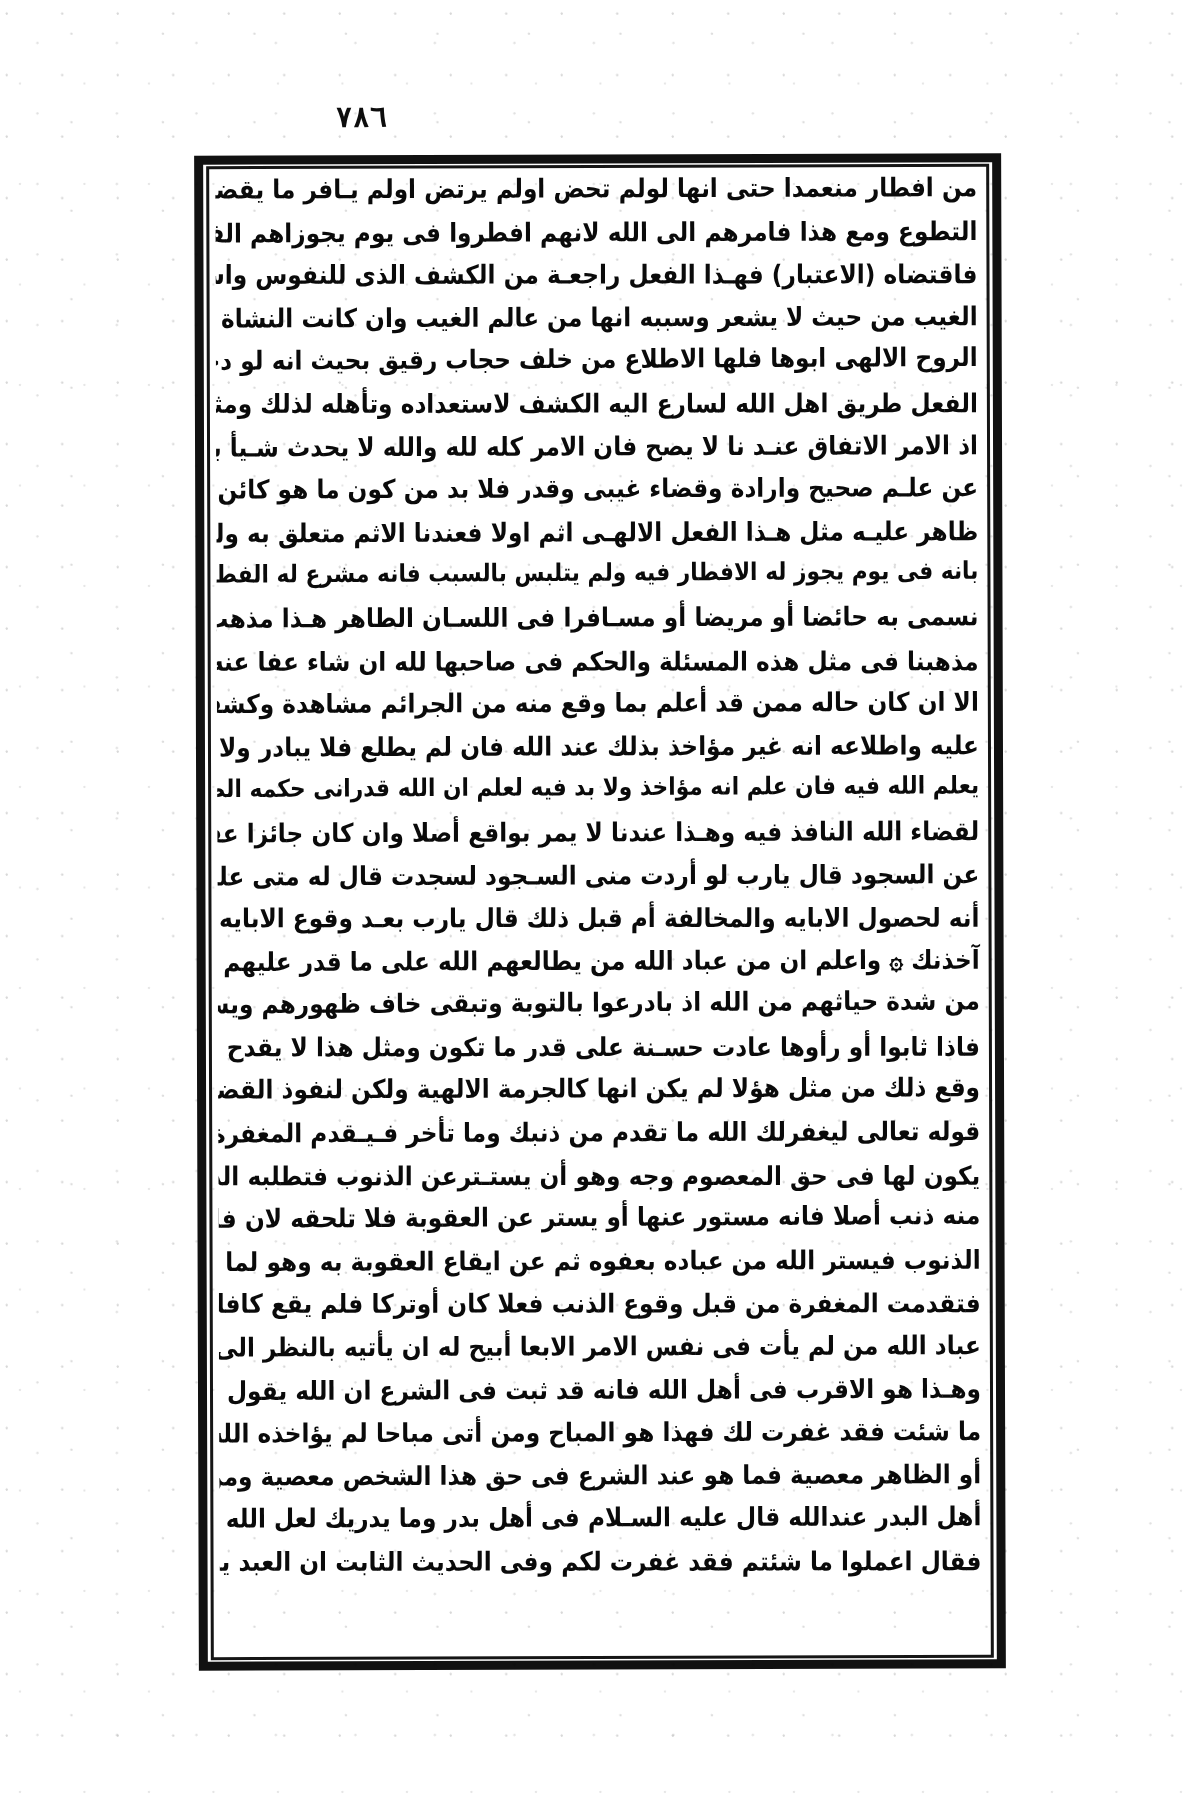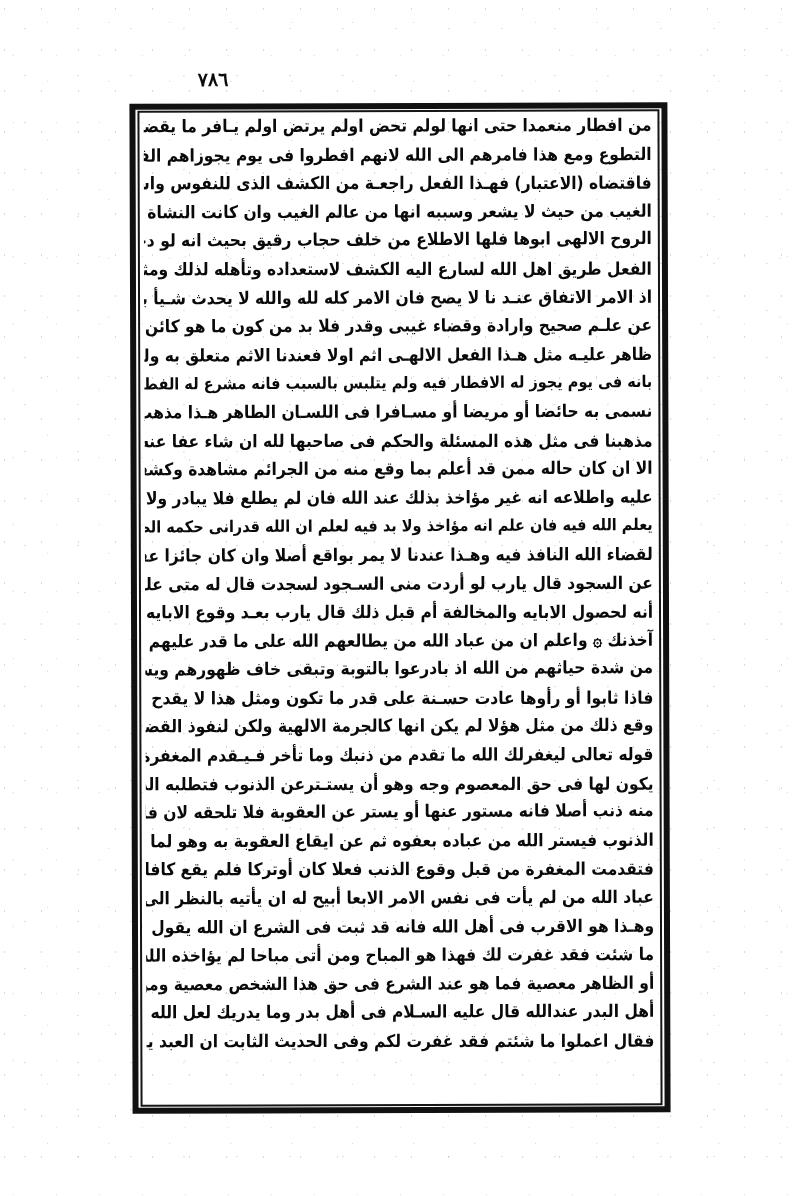--- a/index.html
+++ b/index.html
@@ -23,22 +23,21 @@
     height: 1196px;
     background: #ffffff;
   }
 
   
   .folio {
     position: absolute;
     left: 168px;
     top: 68px;
     width: 90px;
-    text-align: center;
-    font-family: Liberation Serif, serif;
+    font-family: Liberation Mono, monospace;
     font-size: 19px;
     font-weight: 700;
     color: #0d0d0d;
     letter-spacing: 1px;
     direction: rtl;
     transform: rotate(-0.5deg);
   }
 
   
   .frame-outer {

